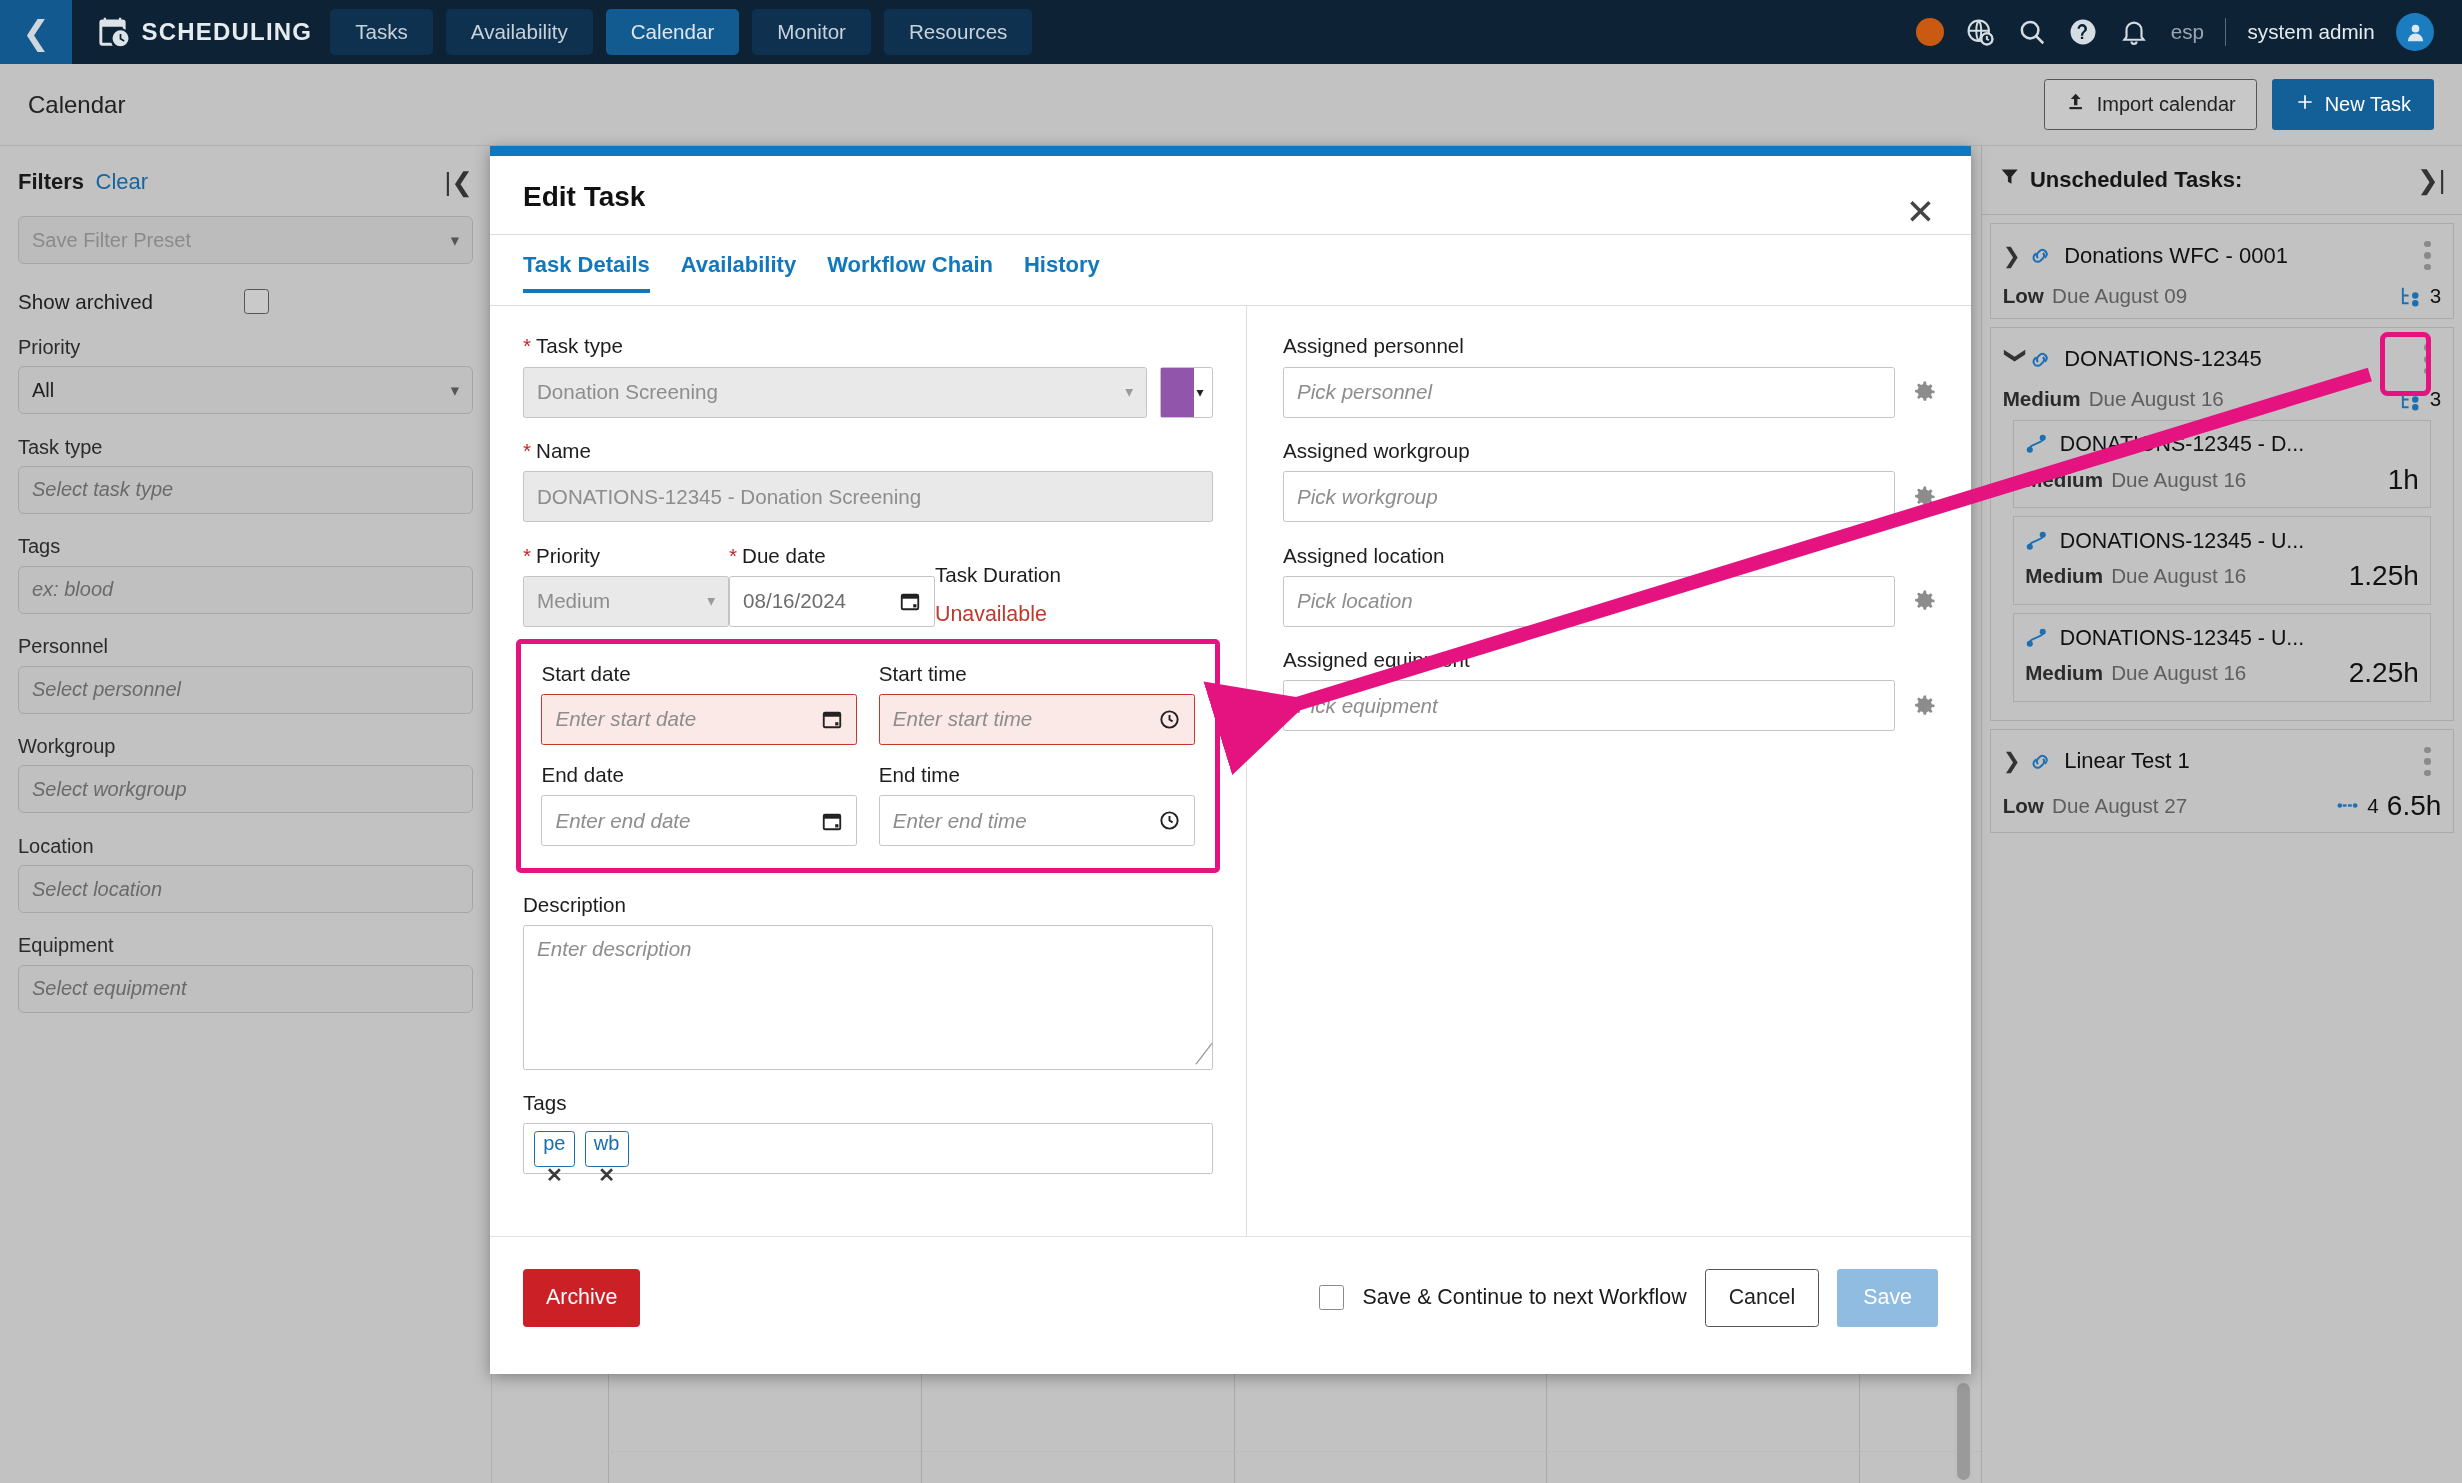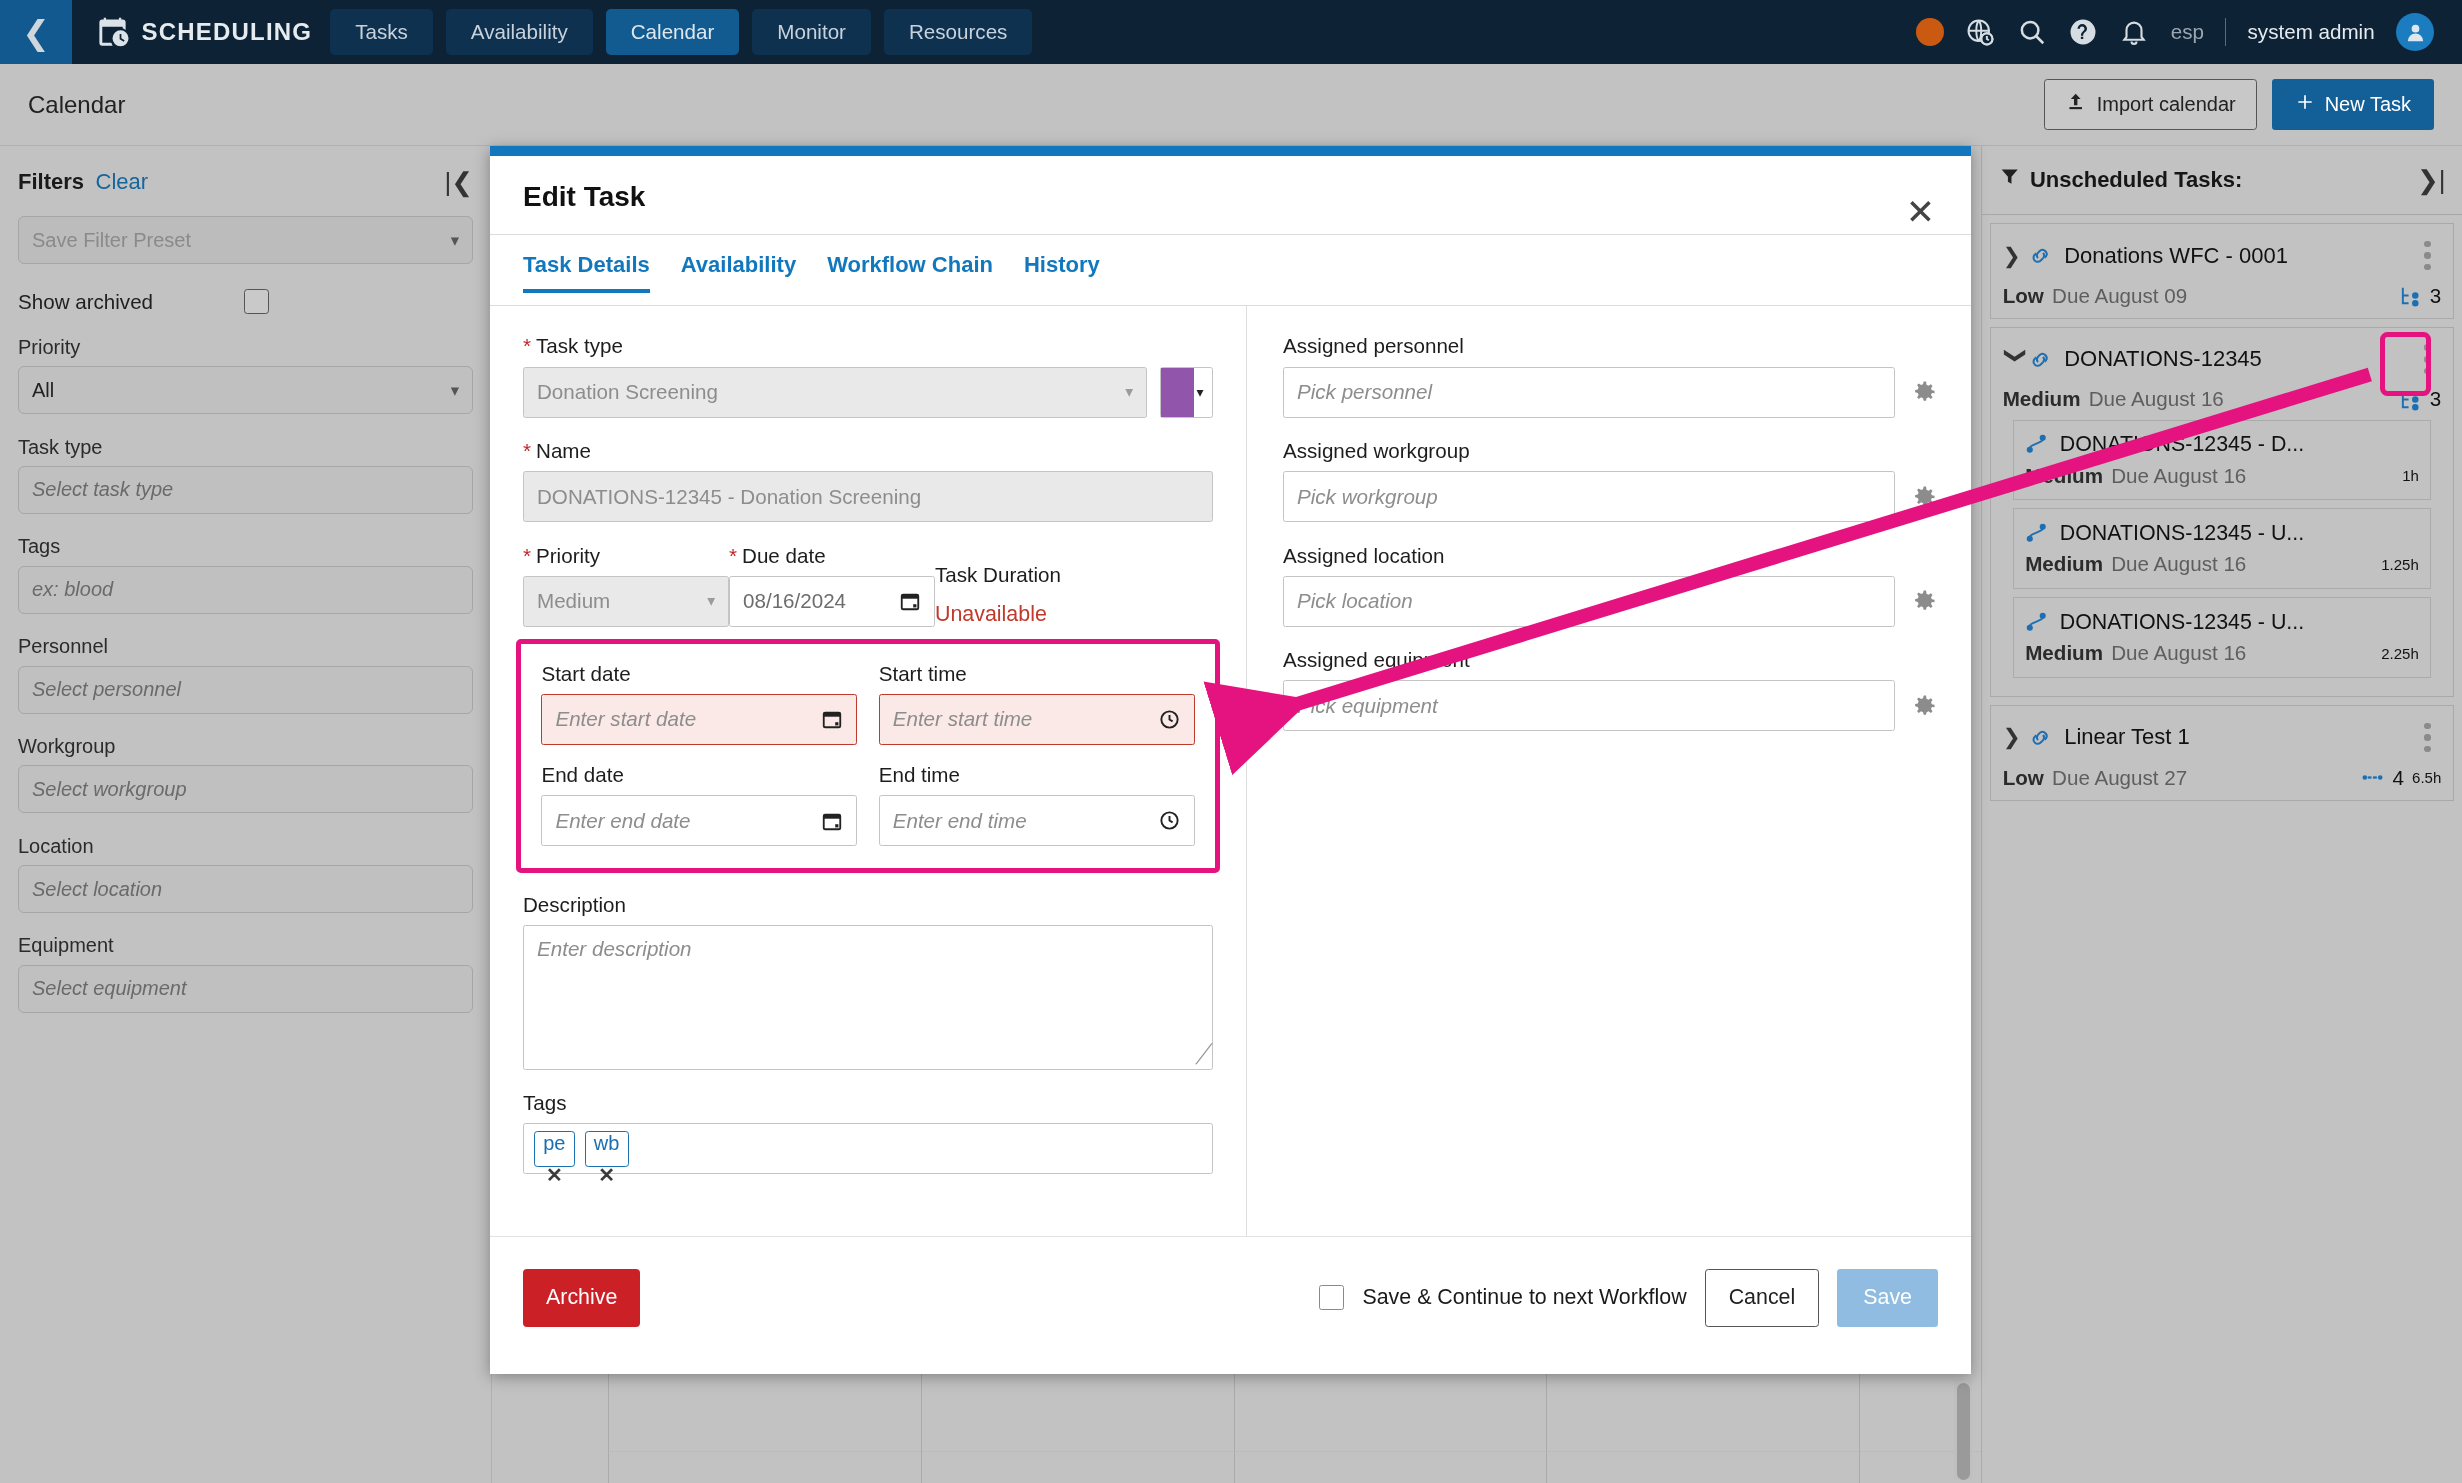--- a/index.html
+++ b/index.html
@@ -127,21 +127,21 @@
   .tc-kebab {
     margin-left:auto; width:28px; display:flex; flex-direction:column;
     align-items:center; gap:5px; cursor:pointer; padding:5px 0;
   }
   .tc-kebab i { width:6.6px; height:6.6px; border-radius:50%; background:#8a8a8a; display:block; }
   .tc-row2 { display:flex; align-items:center; margin-top:8.2px; }
   .tc-prio { font-size:20.6px; font-weight:700; color:#2b2b2b; }
   .tc-due { font-size:20.6px; color:#5e5e5e; margin-left:8.2px; }
   .tc-right { margin-left:auto; display:flex; align-items:center; gap:8.2px; }
   .tc-count { font-size:20.6px; color:#111; }
-  .tc-dur { font-size:15px; color:#111; }
+  .tc-dur { font-size:28px; color:#111; }
   .subtask {
     border:0.8px solid #ababab; margin:8.2px 10px; padding:11.5px;
     background:#c2c2c2;
   }
   .st-row1 { display:flex; align-items:center; }
   .st-icon { color:#1c6fb3; margin-right:11.5px; display:flex; }
   .st-name { font-size:21.4px; color:#111; }
   .st-row2 { display:flex; align-items:center; margin-top:6.6px; }
 
   

